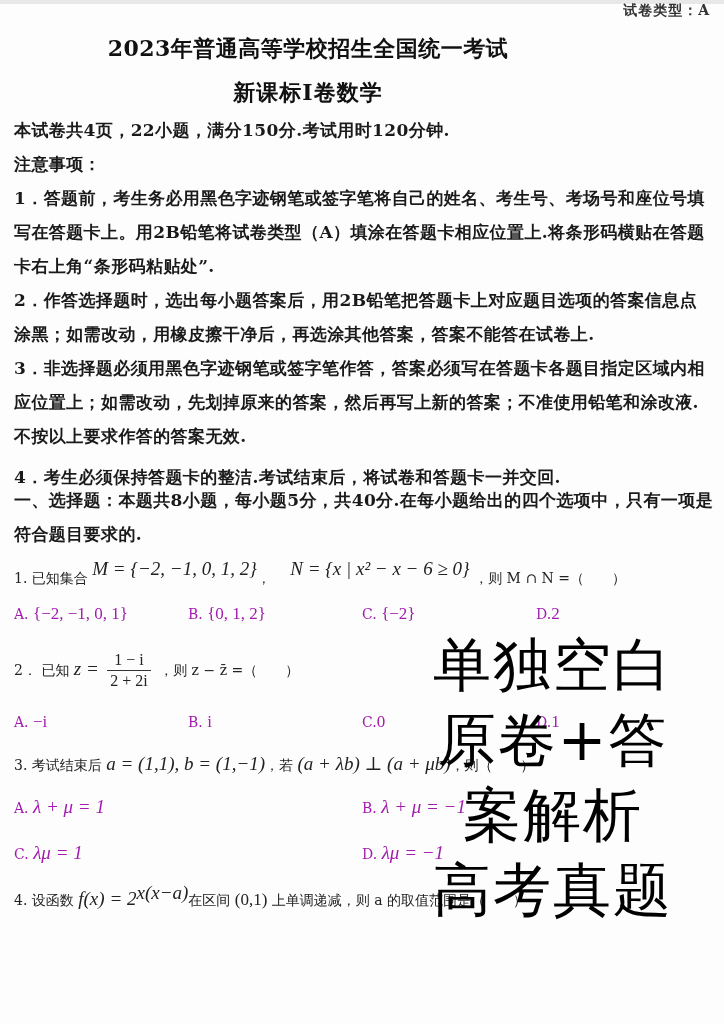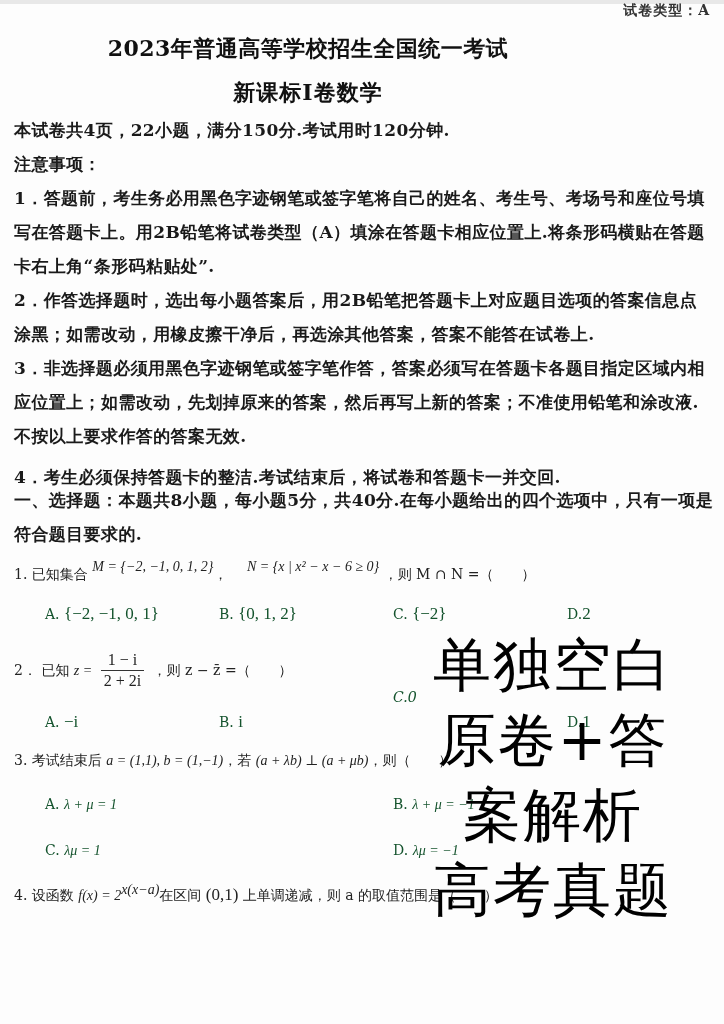--- a/index.html
+++ b/index.html
@@ -34,23 +34,23 @@
       position: absolute; left: 14px; width: 700px;
       font-size: 17px; font-weight: bold; line-height: 34px;
       letter-spacing: 0.4px;
       color: #1a1a1a;
     }
     .q {
       position: absolute; left: 14px; font-size: 14px; color: #222;
       font-weight: normal; white-space: nowrap;
     }
     .opt {
-      position: absolute; font-size: 14px; color: #14532d; white-space: nowrap; margin-left: 31px;
+      position: absolute; font-size: 14px; color: #a21caf; white-space: nowrap;
     }
-    .math { font-family: "Liberation Serif", "DejaVu Serif", serif; font-style: italic; font-size: 14px; }
+    .math { font-family: "Liberation Serif", "DejaVu Serif", serif; font-style: italic; font-size: 19px; }
     .math-up { font-family: "Liberation Serif", "DejaVu Serif", serif; font-size: 17px; }
     .frac {
       display: inline-block; vertical-align: middle; text-align: center;
       font-family: "Liberation Serif", serif; font-size: 16px; line-height: 20px;
       margin: 0 4px;
     }
     .frac .num { display: block; border-bottom: 1px solid #333; padding: 0 3px; }
     .frac .den { display: block; padding: 0 3px; }
     .overlay {
       position: absolute; left: 428px; top: 628px; width: 250px;
@@ -96,21 +96,21 @@
   <span>已知</span>
   <span class="math">z =</span>
   <span class="frac">
     <span class="num">1 − i</span>
     <span class="den">2 + 2i</span>
   </span>
   <span>，则 z − z̄ =（　　）</span>
 </div>
 <div class="opt" style="left:14px;top:712px;"><span>A.</span> <span class="math-up">−i</span></div>
 <div class="opt" style="left:188px;top:712px;"><span>B.</span> <span class="math-up">i</span></div>
-<div class="opt" style="left:362px;top:687px;font-style:italic;"><span>C.</span><span class="math-up">0</span></div>
+<div class="opt" style="left:362px;top:712px;"><span>C.</span><span class="math-up">0</span></div>
 <div class="opt" style="left:536px;top:712px;"><span>D.</span><span class="math-up">1</span></div>
 
 <div class="q" style="top:752px;">
   <span>3.</span>
   <span>考试结束后</span>
   <span class="math">a = (1,1), b = (1,−1)</span><span>，若</span>
   <span class="math">(a + λb) ⊥ (a + μb)</span><span>，则（　　）</span>
 </div>
 <div class="opt" style="left:14px;top:796px;"><span>A.</span> <span class="math">λ + μ = 1</span></div>
 <div class="opt" style="left:362px;top:796px;"><span>B.</span> <span class="math">λ + μ = −1</span></div>

